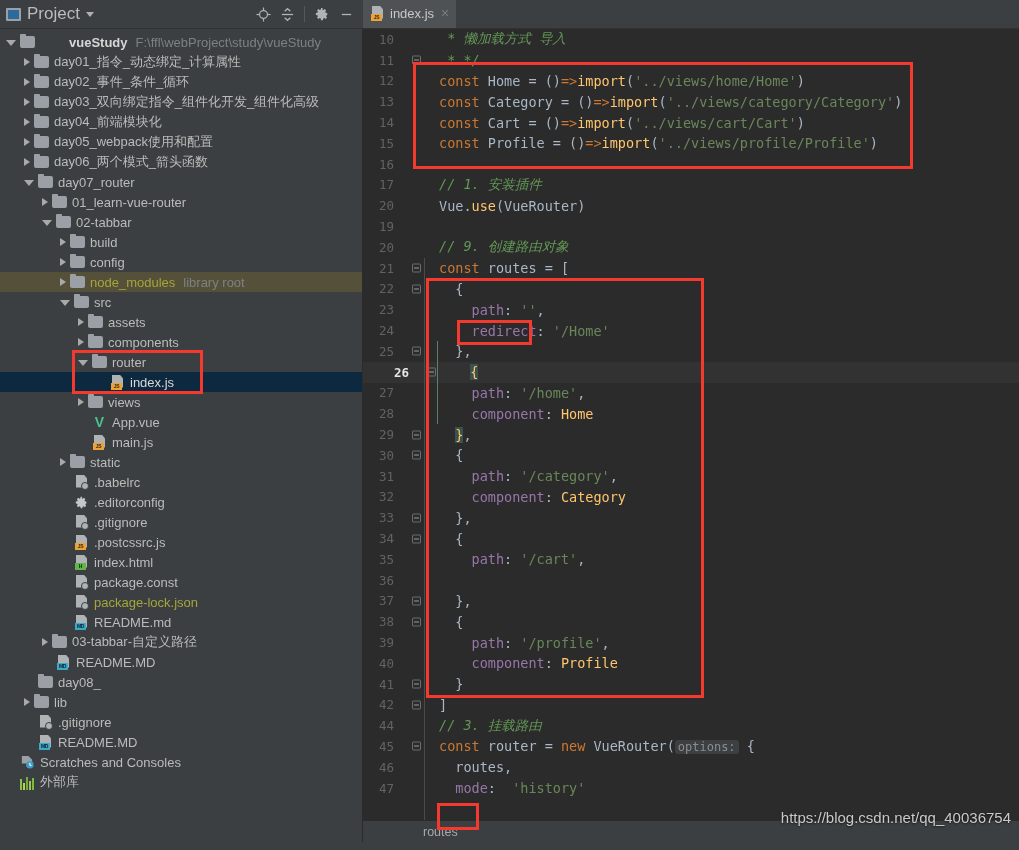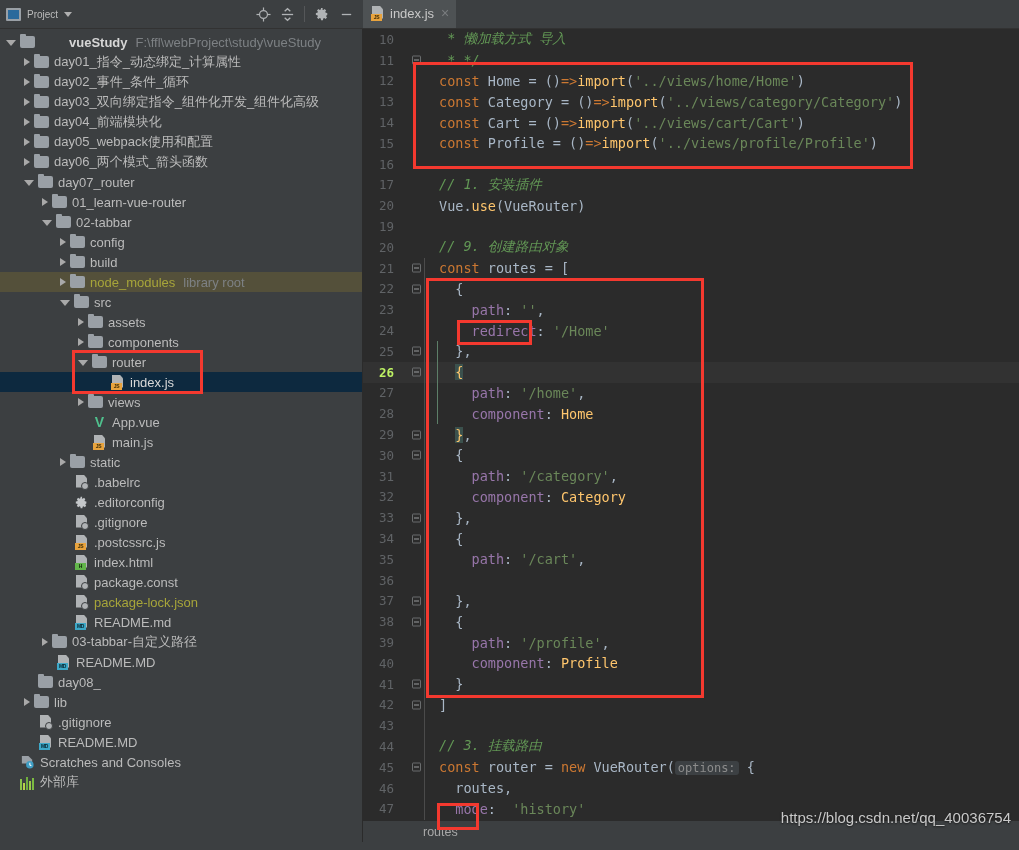--- a/index.html
+++ b/index.html
@@ -34,21 +34,21 @@
     flex: 1 1 auto; min-width: 0;
   }
   .proj-icon {
     width: 15px; height: 13px;
     border: 2px solid #9aa0a6;
     background: #2b6a9c;
     border-radius: 1px;
     flex: 0 0 auto;
   }
   .proj-label {
-    color: #bbbbbb; font-size: 10px; white-space: nowrap;
+    color: #bbbbbb; font-size: 17px; white-space: nowrap;
   }
   .caret-down {
     width: 0; height: 0;
     border-left: 4px solid transparent;
     border-right: 4px solid transparent;
     border-top: 5px solid #b0b0b0;
   }
   .tb-icons { display: flex; align-items: center; gap: 2px; }
   .tb-btn {
     width: 22px; height: 22px;
@@ -229,21 +229,21 @@
   .code-line.cur { background: #323232; }
   .gutter {
     width: 38px; flex: 0 0 38px;
     text-align: right;
     padding-right: 7px;
     color: #606366;
     font-size: 12.5px;
     font-family: "DejaVu Sans Mono", "Liberation Mono", monospace;
     user-select: none;
   }
-  .code-line.cur .gutter { color: #bef264; font-weight: bold; }
+  .code-line.cur .gutter { color: #e5e5e5; font-weight: bold; margin-left: 15px; }
   .foldcol { width: 16px; flex: 0 0 16px; position: relative; height: 100%; }
   .fold {
     position: absolute; left: 3px; top: 50%;
     transform: translateY(-50%);
     width: 9px; height: 9px;
     border: 1px solid #6a6d6e;
     border-radius: 1px;
   }
   .fold::after {
     content: ""; position: absolute; left: 1px; top: 3px;
@@ -422,27 +422,27 @@
         <div class="row">
           <span style="flex: 0 0 auto; width: 42px;"></span>
           <span class="arrow open"></span>
           <span class="folder"></span>
           <span class="lbl-main">02-tabbar</span>
         </div>
         <div class="row">
           <span style="flex: 0 0 auto; width: 60px;"></span>
           <span class="arrow "></span>
           <span class="folder"></span>
+          <span class="lbl-main">build</span>
+        </div>
+        <div class="row">
+          <span style="flex: 0 0 auto; width: 60px;"></span>
+          <span class="arrow "></span>
+          <span class="folder"></span>
           <span class="lbl-main">config</span>
-        </div>
-        <div class="row">
-          <span style="flex: 0 0 auto; width: 60px;"></span>
-          <span class="arrow "></span>
-          <span class="folder"></span>
-          <span class="lbl-main">build</span>
         </div>
         <div class="row libroot">
           <span style="flex: 0 0 auto; width: 60px;"></span>
           <span class="arrow "></span>
           <span class="folder"></span>
           <span class="lbl-main lbl-olive">node_modules</span>
           <span class="lbl-dim">library root</span>
         </div>
         <div class="row">
           <span style="flex: 0 0 auto; width: 60px;"></span>
@@ -675,21 +675,20 @@
           <div class="code-line"><span class="gutter">33</span><span class="foldcol"><span class="fold"></span></span><span class="codetext"><span class="punct">  },</span></span></div>
           <div class="code-line"><span class="gutter">34</span><span class="foldcol"><span class="fold"></span></span><span class="codetext"><span class="punct">  {</span></span></div>
           <div class="code-line"><span class="gutter">35</span><span class="foldcol"></span><span class="codetext"><span class="punct">    </span><span class="prop">path</span><span class="punct">: </span><span class="str">'/cart'</span><span class="punct">,</span></span></div>
           <div class="code-line"><span class="gutter">36</span><span class="foldcol"></span></div>
           <div class="code-line"><span class="gutter">37</span><span class="foldcol"><span class="fold"></span></span><span class="codetext"><span class="punct">  },</span></span></div>
           <div class="code-line"><span class="gutter">38</span><span class="foldcol"><span class="fold"></span></span><span class="codetext"><span class="punct">  {</span></span></div>
           <div class="code-line"><span class="gutter">39</span><span class="foldcol"></span><span class="codetext"><span class="punct">    </span><span class="prop">path</span><span class="punct">: </span><span class="str">'/profile'</span><span class="punct">,</span></span></div>
           <div class="code-line"><span class="gutter">40</span><span class="foldcol"></span><span class="codetext"><span class="punct">    </span><span class="prop">component</span><span class="punct">: </span><span class="fn">Profile</span></span></div>
           <div class="code-line"><span class="gutter">41</span><span class="foldcol"><span class="fold"></span></span><span class="codetext"><span class="punct">  }</span></span></div>
           <div class="code-line"><span class="gutter">42</span><span class="foldcol"><span class="fold"></span></span><span class="codetext"><span class="punct">]</span></span></div>
-          <div class="code-line"><span class="gutter">43</span><span class="foldcol"></span><span class="codetext"></span></div>
           <div class="code-line"><span class="gutter">44</span><span class="foldcol"></span><span class="codetext"><span class="cmt">// 3. 挂载路由</span></span></div>
           <div class="code-line"><span class="gutter">45</span><span class="foldcol"><span class="fold"></span></span><span class="codetext"><span class="kw">const</span><span class="cls"> router </span><span class="punct">=</span><span class="punct"> </span><span class="kw">new</span><span class="punct"> </span><span class="ident">VueRouter</span><span class="punct">(</span><span class="param-hint">options:</span><span class="punct"> {</span></span></div>
           <div class="code-line"><span class="gutter">46</span><span class="foldcol"></span><span class="codetext"><span class="ident">  routes</span><span class="punct">,</span></span></div>
           <div class="code-line"><span class="gutter">47</span><span class="foldcol"></span><span class="codetext"><span class="punct">  </span><span class="prop">mode</span><span class="punct">: </span><span class="punct"> </span><span class="str">'history'</span></span></div>
           <div class="iguide" style="left: 61px; top: 228.8px; height: 665.6px; bottom: auto;"></div>
           <div class="iguide active" style="left: 74px; top: 312px; height: 83.2px; bottom: auto;"></div>
         </div>
       <div class="breadcrumb">routes</div>
     </div>
   </div>

